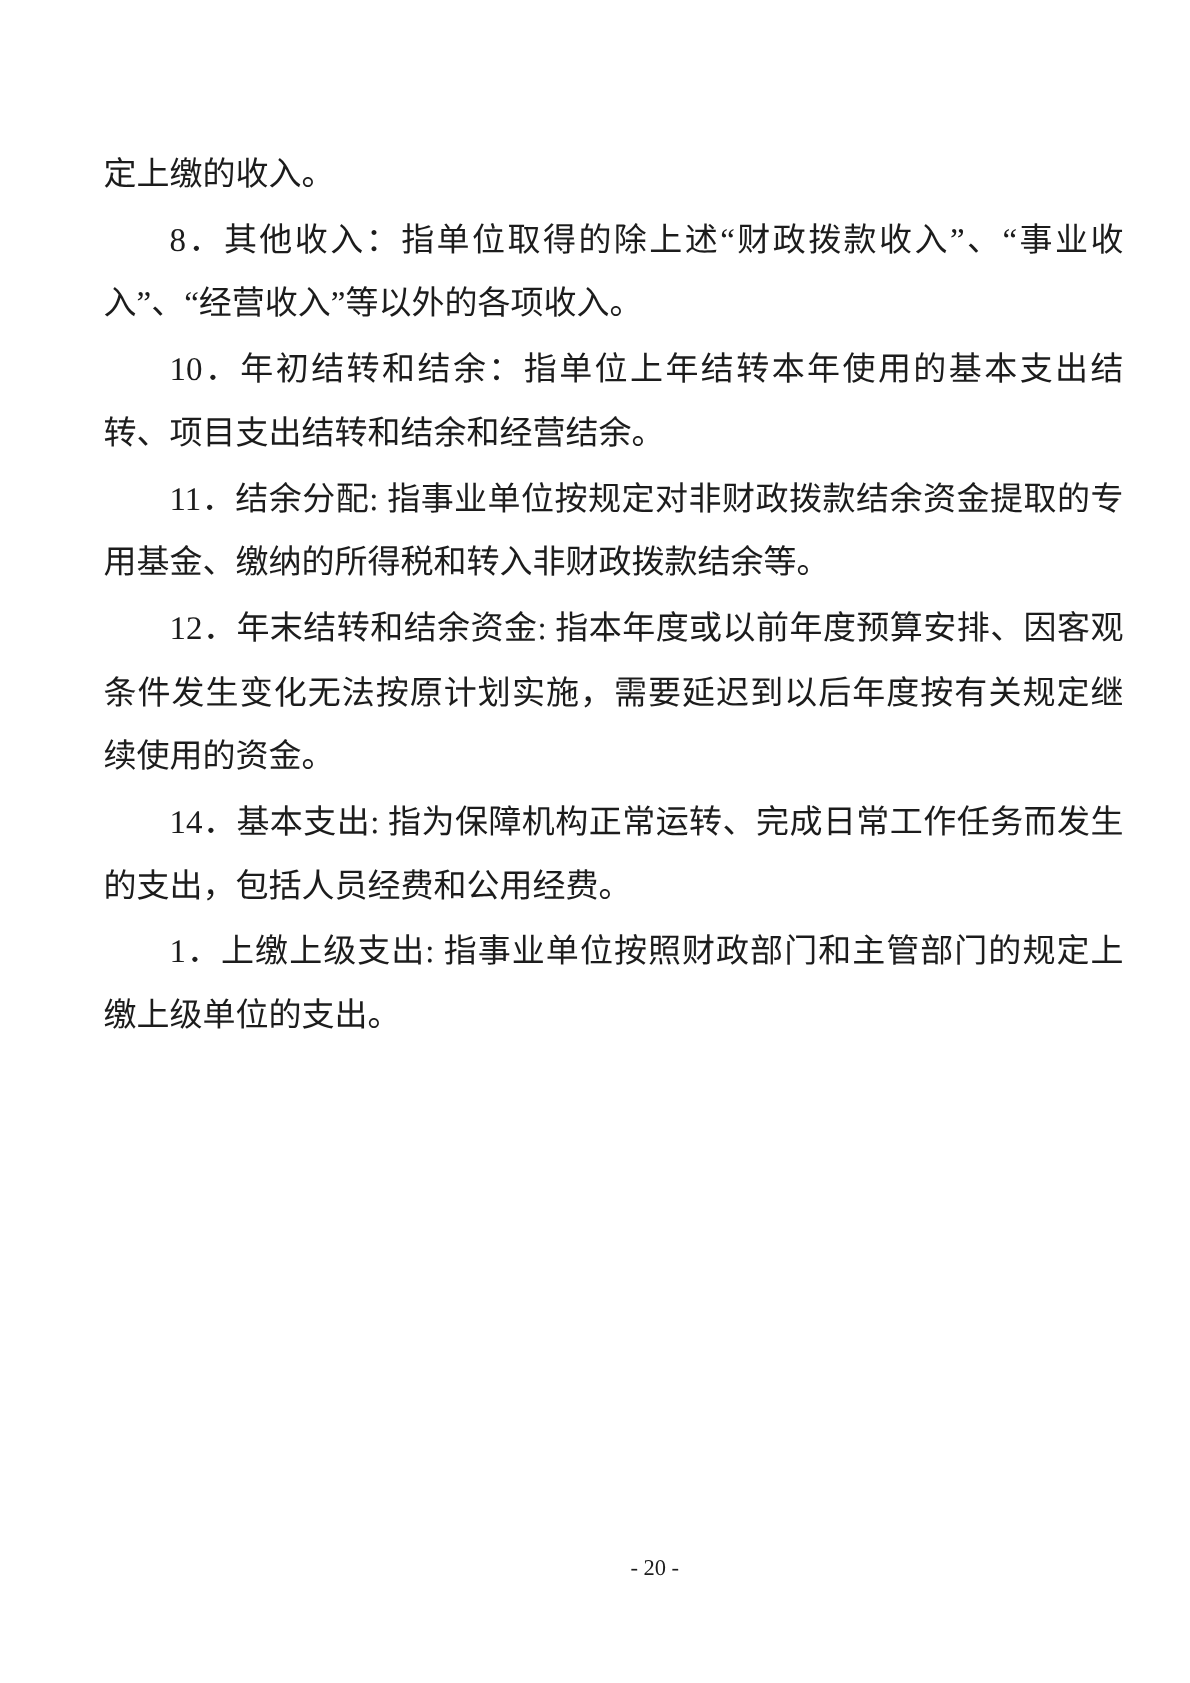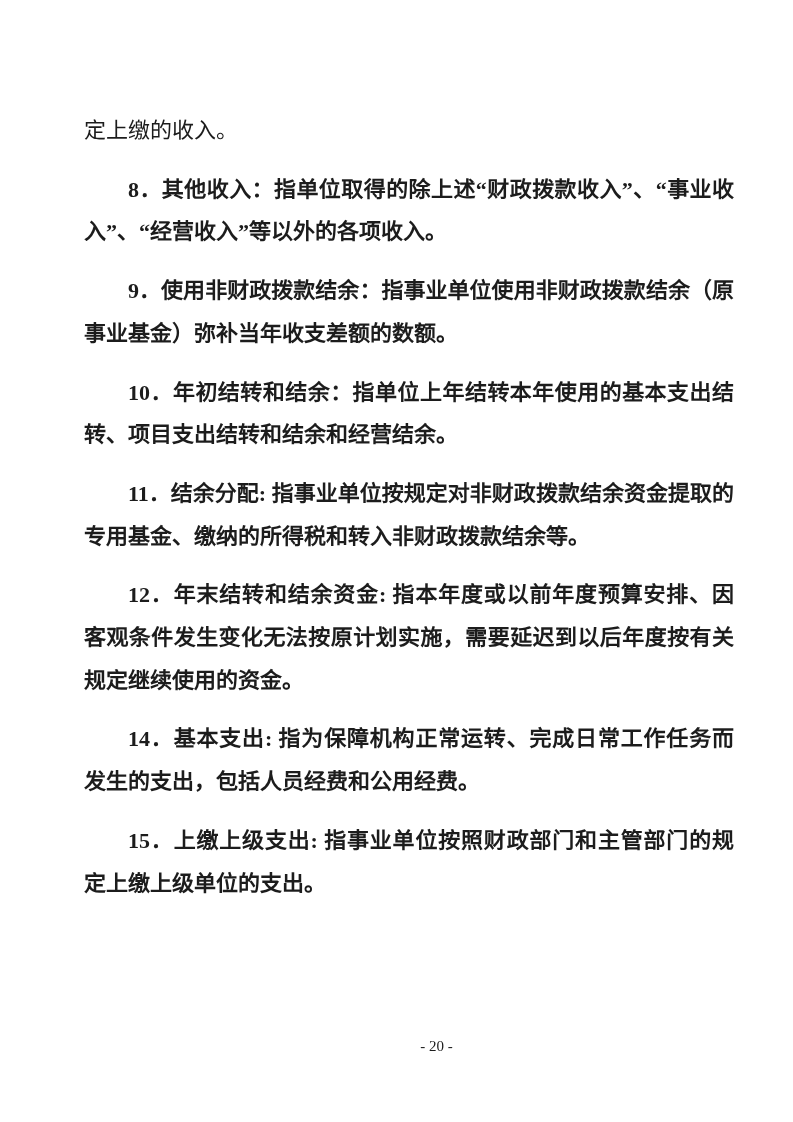--- a/index.html
+++ b/index.html
@@ -21,53 +21,51 @@
     background: #ffffff;
     box-sizing: border-box;
   }
   .content {
     position: absolute;
     top: 94px;
     left: 68px;
     width: 682px;
   }
   .para {
-    margin: 16px;
+    margin: 1px;
     padding: 0;
     font-size: 22px;
     line-height: 42.7px;
     text-align: justify;
     letter-spacing: 0;
     word-break: break-all;
   }
   .para.indent {
     text-indent: 2em;
-    font-weight: bold;
   }
   .footer {
     position: absolute;
     top: 1036px;
     left: 0;
     width: 793px;
     text-align: center;
     font-size: 15px;
     line-height: 20px;
     color: #1c1c1c;
     padding-left: 40px;
   }
 </style>
 </head>
 <body>
 
 <div class="page">
   <div class="content">
     <p class="para">定上缴的收入。</p>
     <p class="para indent">8．其他收入：指单位取得的除上述“财政拨款收入”、“事业收入”、“经营收入”等以外的各项收入。</p>
-    <p class="para indent">9．使用非财政拨款结余：指事业单位使用非财政拨款结余（原事业基金）弥补当年收支差额的数额。</p>
     <p class="para indent">10．年初结转和结余：指单位上年结转本年使用的基本支出结转、项目支出结转和结余和经营结余。</p>
     <p class="para indent">11．结余分配: 指事业单位按规定对非财政拨款结余资金提取的专用基金、缴纳的所得税和转入非财政拨款结余等。</p>
     <p class="para indent">12．年末结转和结余资金: 指本年度或以前年度预算安排、因客观条件发生变化无法按原计划实施，需要延迟到以后年度按有关规定继续使用的资金。</p>
     <p class="para indent">14．基本支出: 指为保障机构正常运转、完成日常工作任务而发生的支出，包括人员经费和公用经费。</p>
-    <p class="para indent">15．上缴上级支出: 指事业单位按照财政部门和主管部门的规定上缴上级单位的支出。</p>
+    <p class="para indent">1．上缴上级支出: 指事业单位按照财政部门和主管部门的规定上缴上级单位的支出。</p>
   </div>
 
   <div class="footer">- 20 -</div>
 </div>
 
 </body></html>

